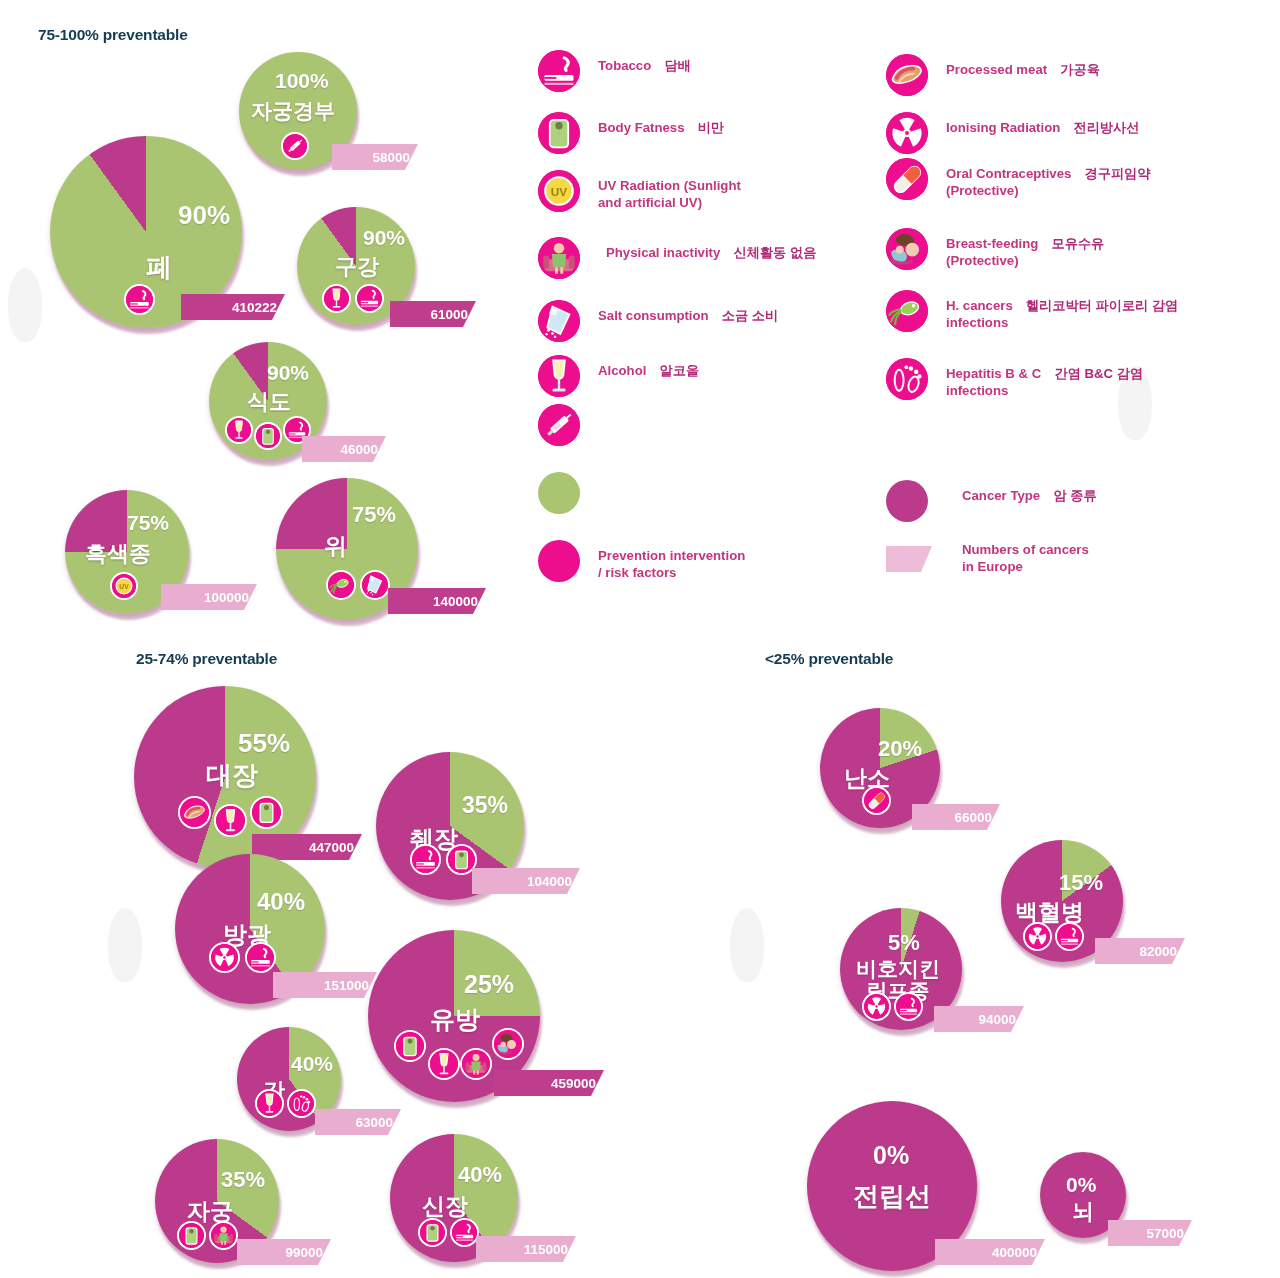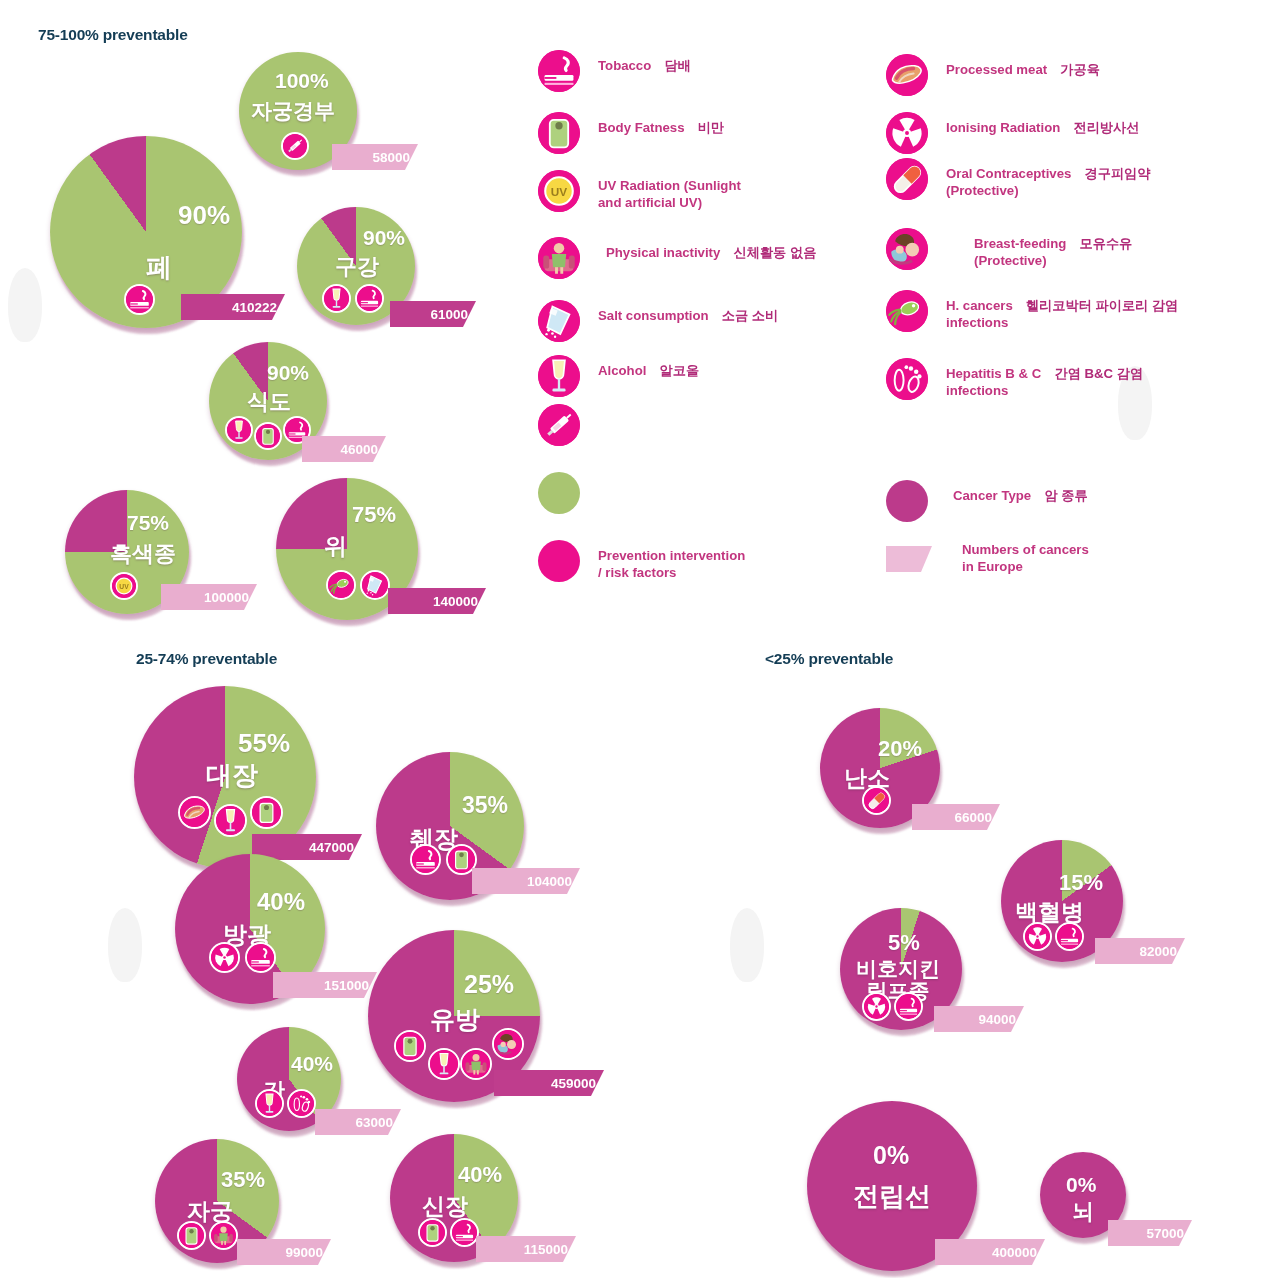--- a/index.html
+++ b/index.html
@@ -218,21 +218,21 @@
        <rect x="5" y="20.6" width="9" height="1.4" fill="#ec0e8c"></rect>
        <rect x="5" y="25" width="22" height="1.6" fill="#ffb3dd"></rect>
           </svg>
         </div>
         <div class="ribbon light" style="left: 93px; top: 94px; width: 84px;">46000</div>
       </div>
       <div class="pie-wrap" style="left: 65px; top: 490px; width: 124px; height: 124px;">
         <div class="pie-shadow" style="left: 2px; top: 6px; width: 124px; height: 124px;"></div>
         <div class="pie" style="width: 124px; height: 124px; background: conic-gradient(from -90deg, rgb(188, 58, 139) 0deg, rgb(188, 58, 139) 90deg, rgb(169, 197, 113) 90deg, rgb(169, 197, 113) 360deg);"></div>
         <div class="pct" style="left: 62px; top: 22px; font-size: 21px;">75%</div>
-        <div class="cname" style="left: 20px; top: 52px; font-size: 22px; margin-left: 25px;">
+        <div class="cname" style="left: 20px; top: 52px; font-size: 22px;">
           <div>흑색종</div>
         </div>
         <div class="ibadge" style="left: 45px; top: 82px; width: 28px; height: 28px;">
           <svg width="24" height="24" viewBox="0 0 32 32">
             <circle cx="16" cy="16" r="16" fill="#ec0e8c"></circle>
        <circle cx="16" cy="16" r="10.5" fill="#f7d843" stroke="#fff" stroke-width="1.6"></circle>
        <text x="16" y="20" font-family="Liberation Sans, sans-serif" font-size="9" font-weight="bold" fill="#9a7d1d" text-anchor="middle">UV</text>
           </svg>
         </div>
         <div class="ribbon light" style="left: 96px; top: 94px; width: 96px;">100000</div>
@@ -702,21 +702,21 @@
           <svg width="42" height="42" viewBox="0 0 32 32">
             <circle cx="16" cy="16" r="16" fill="#ec0e8c"></circle>
        <g transform="rotate(-45 16 16)">
        <rect x="4" y="12" width="24" height="9" rx="4.5" fill="#f4efe8" stroke="#fff" stroke-width="1.2"></rect>
        <path d="M16 12h7.5a4.5 4.5 0 0 1 0 9H16z" fill="#f0603f"></path>
             </g>
           </svg>
         </div>
         <div class="lg-text"><span>Oral Contraceptives</span><span class="ko"> 경구피임약</span><br><span>(Protective)</span></div>
       </div>
-      <div class="legend-row" style="left: 886px; top: 228px; width: 390px; gap: 28px;">
+      <div class="legend-row" style="left: 886px; top: 228px; width: 390px;">
         <div class="lg-icon">
           <svg width="42" height="42" viewBox="0 0 32 32">
             <circle cx="16" cy="16" r="16" fill="#ec0e8c"></circle>
        <path d="M7 10c1-5 8-7 12-4 3 2 3 6 1 7 -3 1.6-9 1-13-3z" fill="#6b4326"></path>
        <circle cx="20" cy="16.5" r="5.2" fill="#f3ccb5"></circle>
        <path d="M4 18c4-3 9-2 11 1 1.6 2.4 1 6-2 7 -4 1.3-9-2-9-8z" fill="#8ec8d8"></path>
        <circle cx="10.5" cy="16.5" r="3" fill="#f3ccb5"></circle>
        <path d="M3 24c4 3 11 4 17 1" stroke="#c23a7f" stroke-width="2.4" fill="none"></path>
           </svg>
         </div>
@@ -757,21 +757,21 @@
       </div>
       <div class="legend-row" style="left: 538px; top: 472px; width: 330px;">
         <div class="lg-icon swatch-green"></div>
       </div>
       <div class="legend-row" style="left: 538px; top: 540px; width: 330px;">
         <div class="lg-icon"></div>
         <div class="lg-text"><span>Prevention intervention</span><br><span>/ risk factors</span></div>
       </div>
       <div class="legend-row" style="left: 886px; top: 480px; width: 360px;">
         <div class="lg-icon swatch-magenta"></div>
-        <div class="lg-text" style="margin-left: 25px;"><span>Cancer Type</span><span class="ko"> 암 종류</span></div>
+        <div class="lg-text" style="margin-left: 34px;"><span>Cancer Type</span><span class="ko"> 암 종류</span></div>
       </div>
       <div class="legend-row" style="left: 886px; top: 538px; width: 360px;">
         <div class="swatch-parallelogram"></div>
         <div class="lg-text" style="padding-top: 4px; margin-left: 30px;"><span>Numbers of cancers</span><br><span>in Europe</span></div>
       </div>
     </div>
 
 </div>
 
 </body></html>

